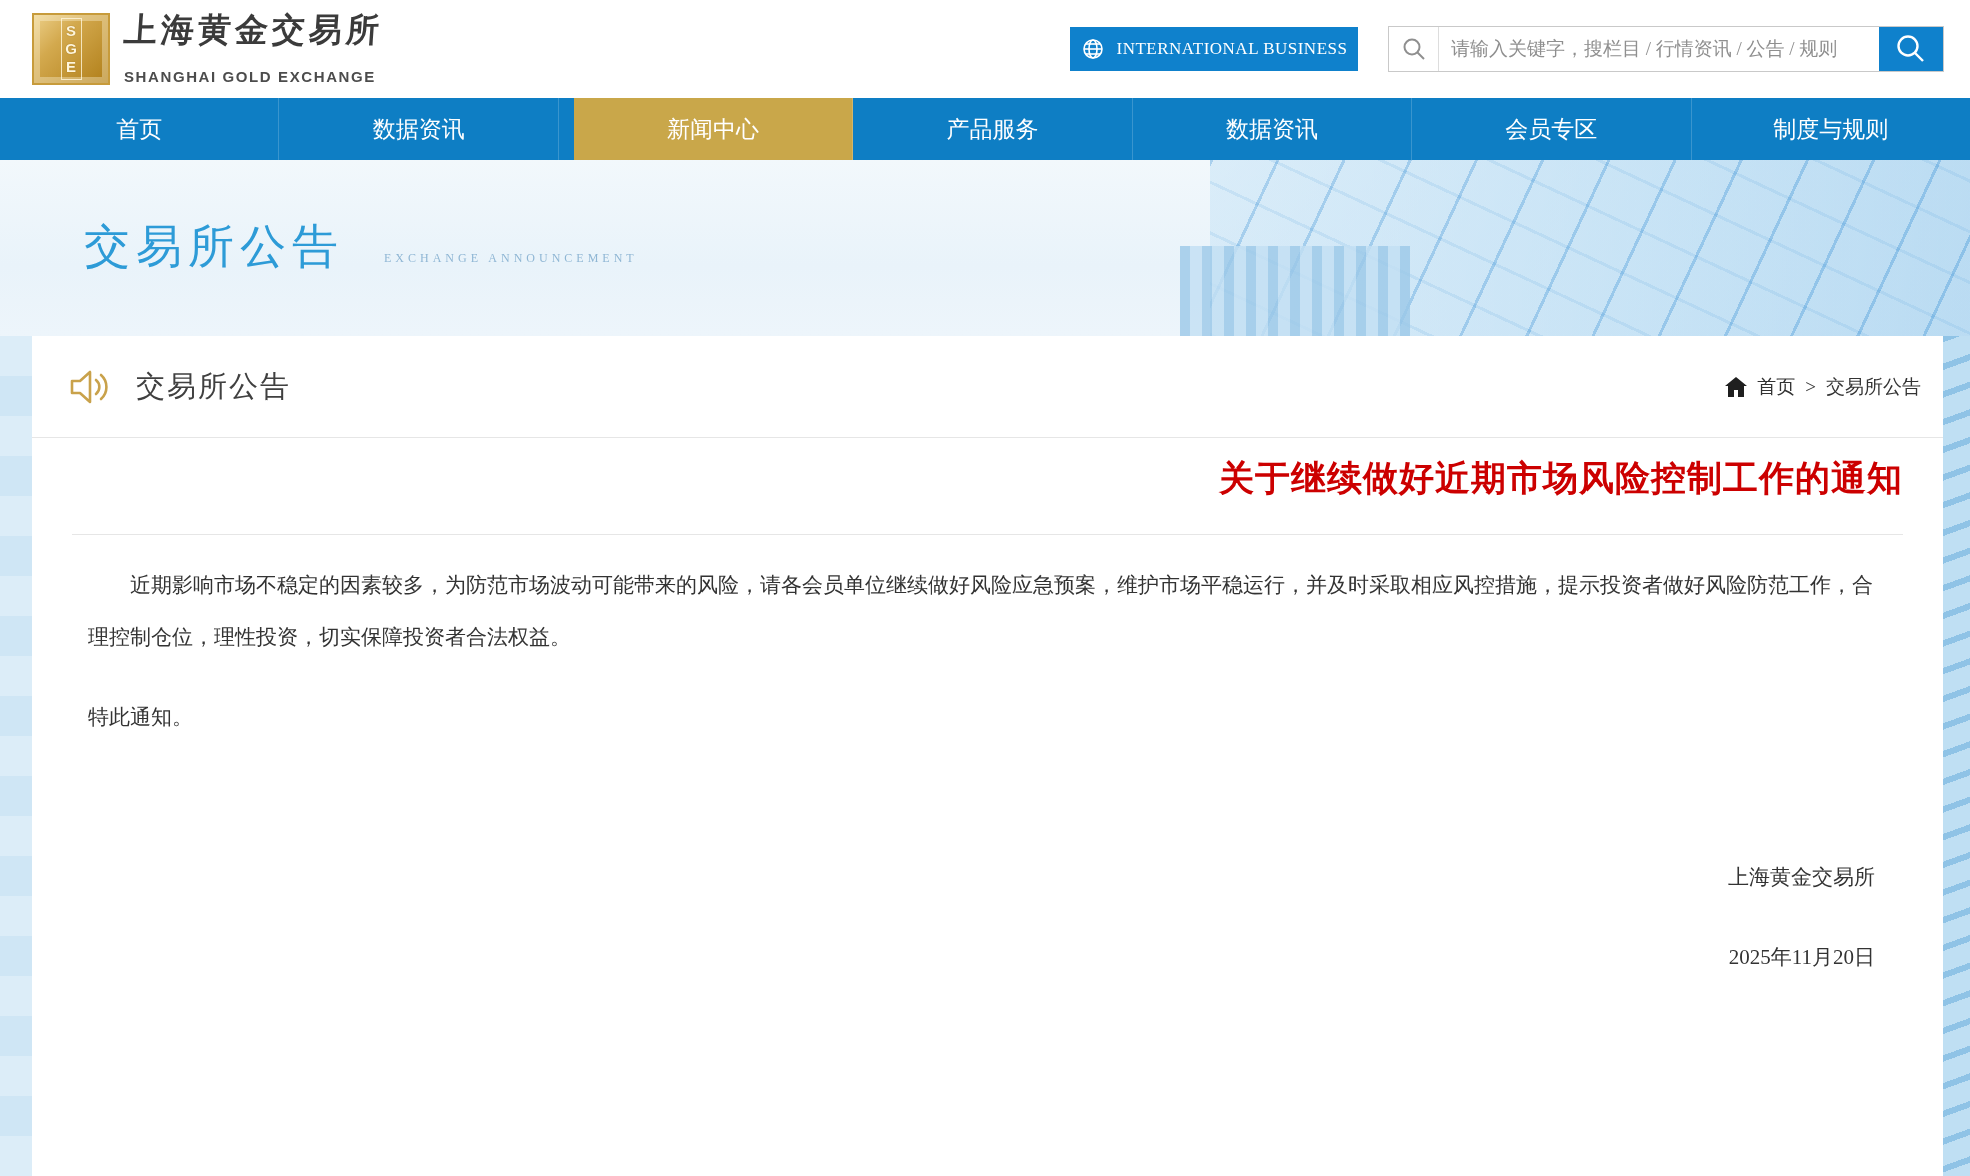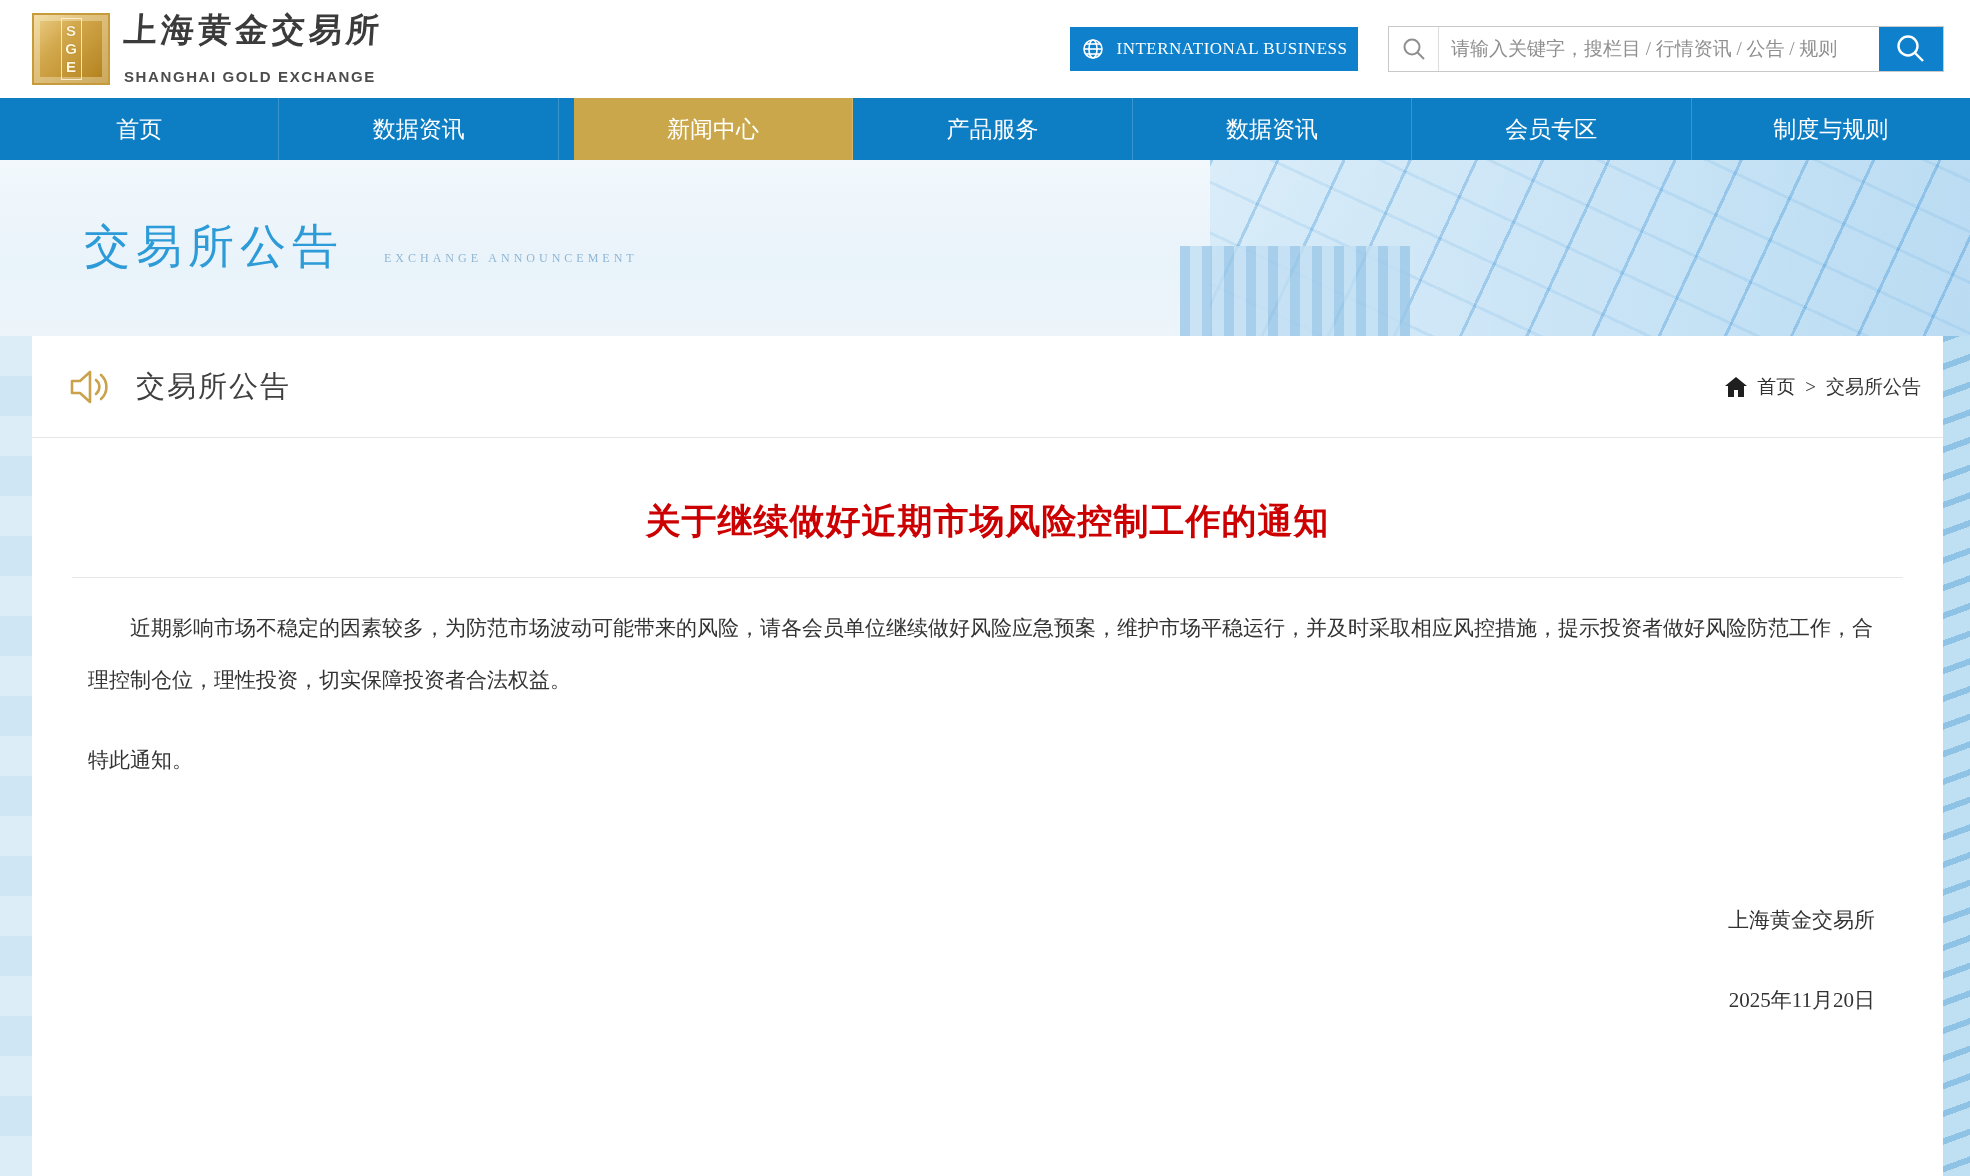--- a/index.html
+++ b/index.html
@@ -51,21 +51,21 @@
 
   
   .card { position:absolute; left:32px; top:0; width:1911px; height:840px; background:#fff; }
   .card-head { height:102px; display:flex; align-items:center; justify-content:space-between; padding:0 22px 0 36px; border-bottom:1px solid #E6E6E6; }
   .card-head-left { display:flex; align-items:center; gap:22px; }
   .section-title { font-size:29px; color:#404040; letter-spacing:2px; }
   .breadcrumb { display:flex; align-items:center; gap:10px; font-size:19px; color:#333; font-family:"Liberation Serif", serif; }
   .breadcrumb a { color:#333; text-decoration:none; cursor:pointer; }
 
   .article { padding:0 40px; font-family:"Liberation Serif", serif; }
-  .article-title { margin-top:60px; text-align:center; font-size:35px; font-weight:bold; color:#CC0000; letter-spacing:1px; }
+  .article-title { margin-top:17px; text-align:right; font-size:35px; font-weight:bold; color:#CC0000; letter-spacing:1px; }
   .article-meta { margin-top:26px; display:flex; justify-content:center; gap:70px; font-size:19px; color:#4d4d4d; }
   .article-divider { margin-top:32px; border-top:1px solid #E6E6E6; }
   .article-body { padding:24px 16px 0 16px; font-size:21px; color:#333; }
   .article-body p { line-height:52px; margin-bottom:28px; }
   .p-indent { text-indent:2em; }
   .sign-block { text-align:right; padding-right:12px; }
   .signature { margin-top:108px; font-size:21px; color:#333; line-height:52px; }
   .sign-date { margin-top:28px; font-size:21px; color:#333; line-height:52px; }
 
   svg { display:block; }

